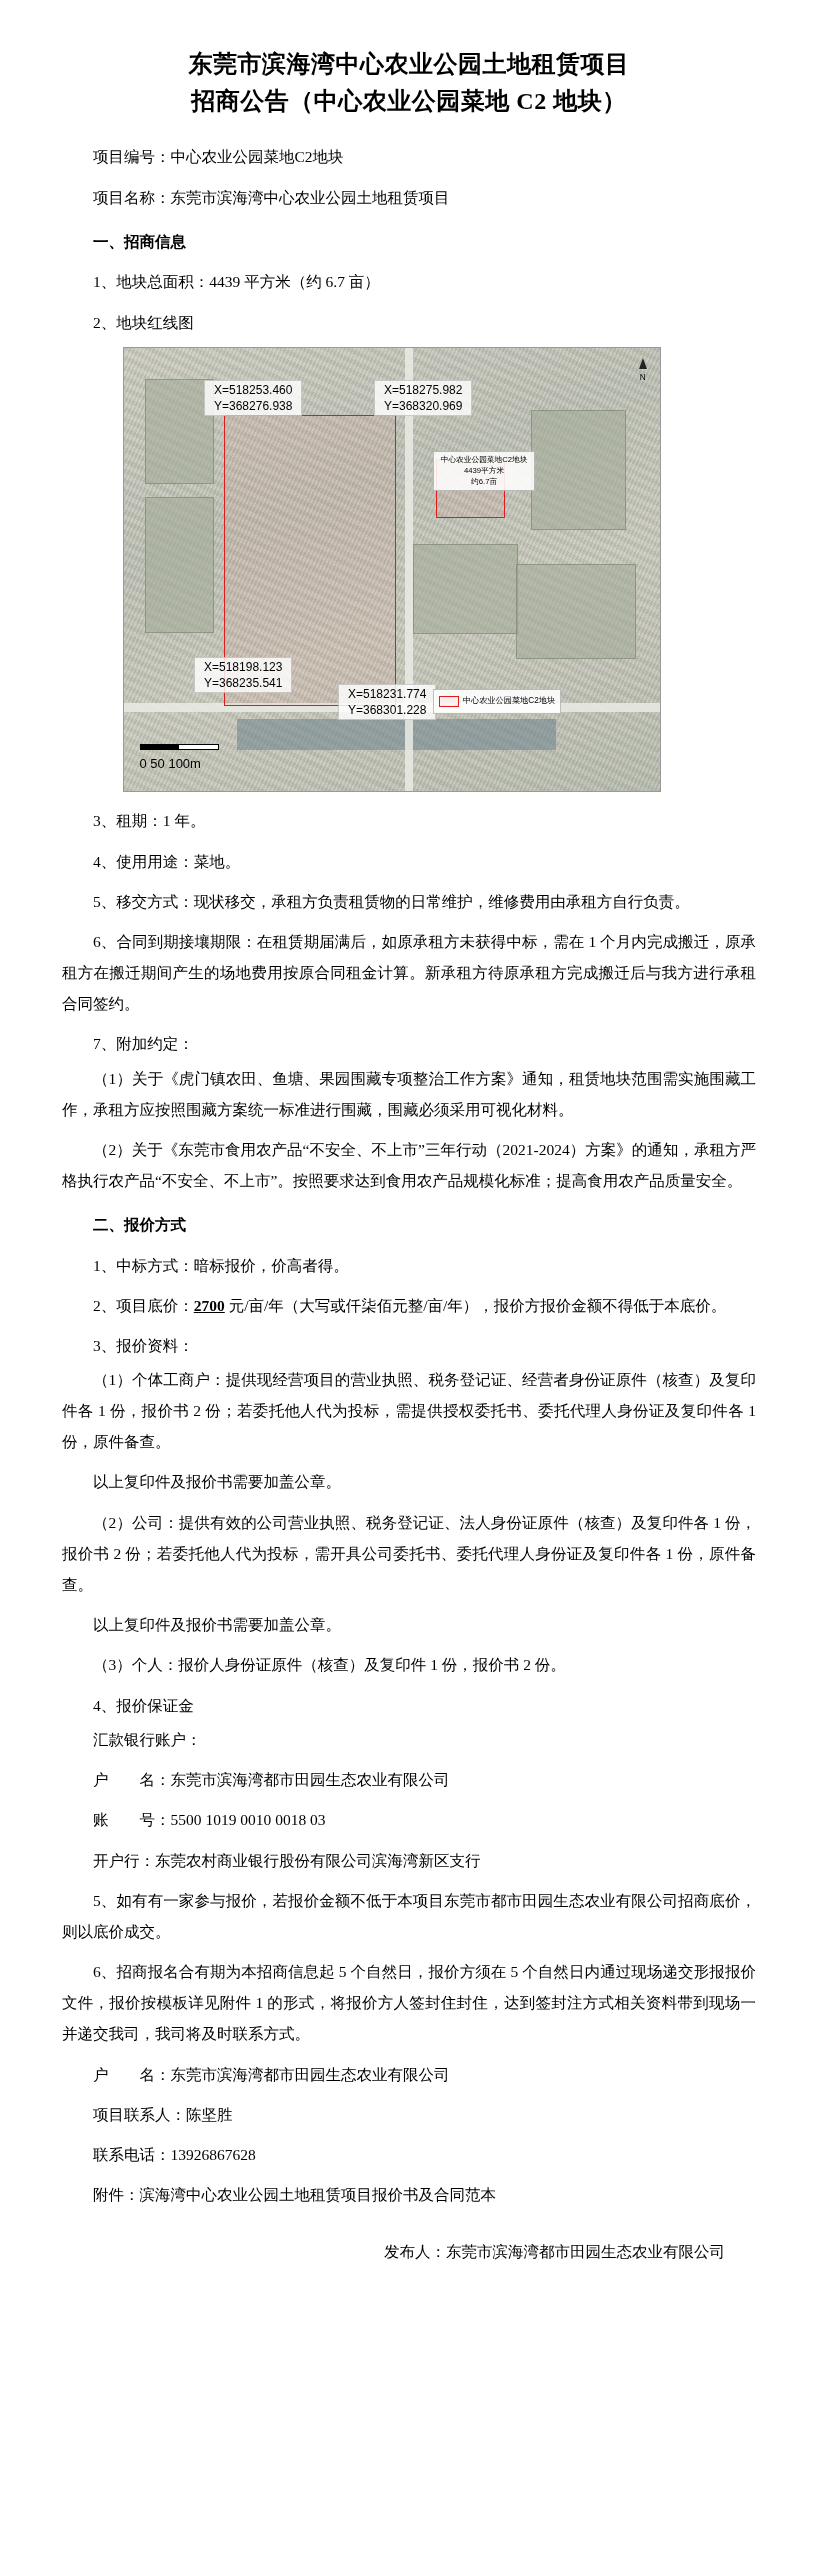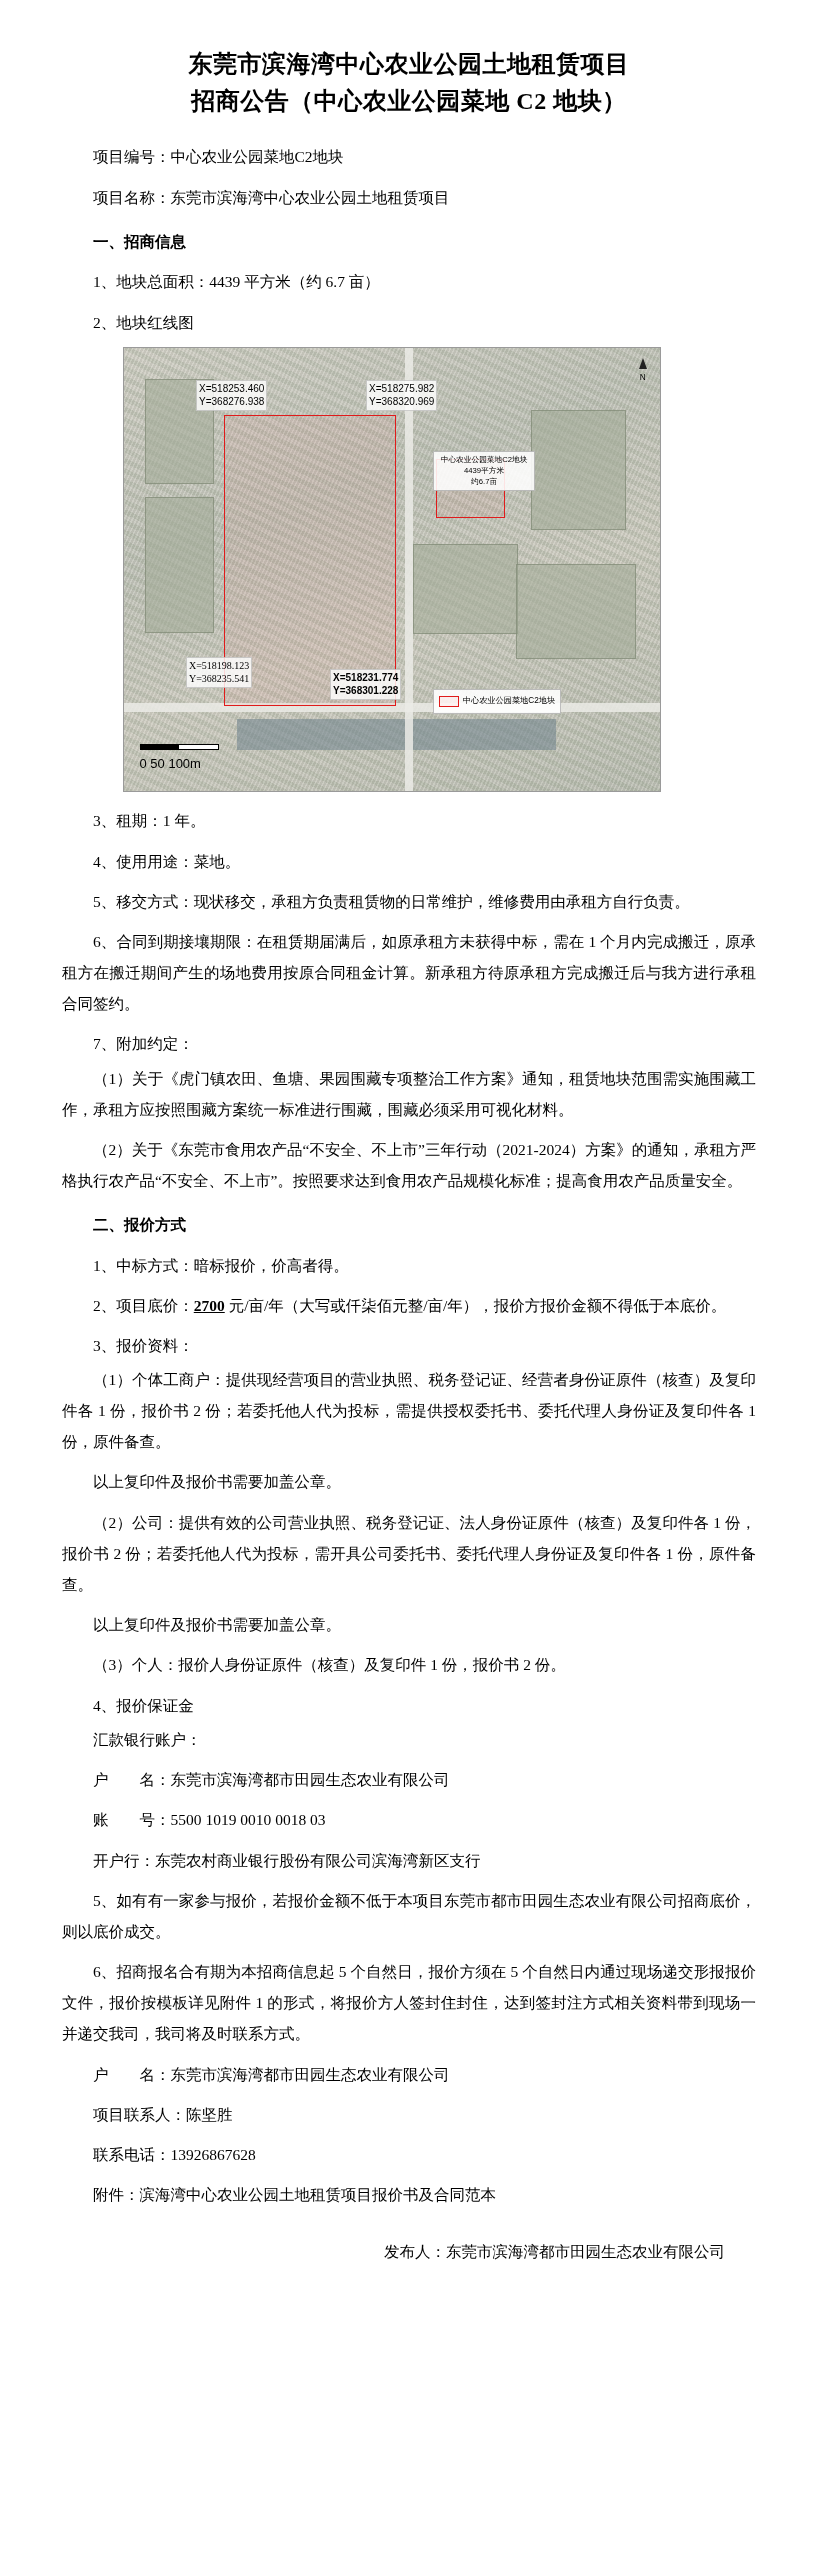--- a/index.html
+++ b/index.html
@@ -102,27 +102,28 @@
     position: absolute;
     left: 312px;
     top: 111px;
     width: 67px;
     height: 57px;
     border: 1px solid #e01b1b;
     background: rgba(255,60,60,0.05);
   }
   .coord {
     position: absolute;
-    font-size: 10px;
+    font-size: 12px;
     color: #000;
     background: rgba(255,255,255,0.82);
-    padding: 1px 2px;
+    padding: 1px 9px;
     line-height: 1.35;
     white-space: pre-line;
     border: 0.5px solid rgba(0,0,0,0.18);
+    margin-left: 8px;
   }
   .callout {
     position: absolute;
     font-size: 7.7px;
     color: #000;
     background: rgba(255,255,255,0.88);
     border: 0.5px solid rgba(0,0,0,0.25);
     padding: 2.1px 3.6px;
     line-height: 1.45;
     text-align: center;
@@ -225,23 +226,23 @@
         <div class="map-road" style="left:0px; top:355px; width:536px; height:9.3px;"></div>
         <div class="map-road" style="left:281px; top:0px; width:8.2px; height:443px;"></div>
 
         <div class="map-parcel"></div>
         <div class="map-parcel2"></div>
 
         <div class="coord" style="left:72px; top:32px;">X=518253.460
 Y=368276.938</div>
         <div class="coord" style="left:242px; top:32px;">X=518275.982
 Y=368320.969</div>
-        <div class="coord" style="left:62px; top:309px;font-family:Liberation Serif, serif;">X=518198.123
+        <div class="coord" style="left:62px; top:309px;">X=518198.123
 Y=368235.541</div>
-        <div class="coord" style="left:206px; top:321px;font-weight:bold;">X=518231.774
+        <div class="coord" style="left:206px; top:336px;">X=518231.774
 Y=368301.228</div>
 
         <div class="callout" style="left:309px; top:103px; width:93px;">中心农业公园菜地C2地块
 4439平方米
 约6.7亩</div>
 
         <div class="legend">
           <span class="legend-swatch"></span>
           <span>中心农业公园菜地C2地块</span>
         </div>

